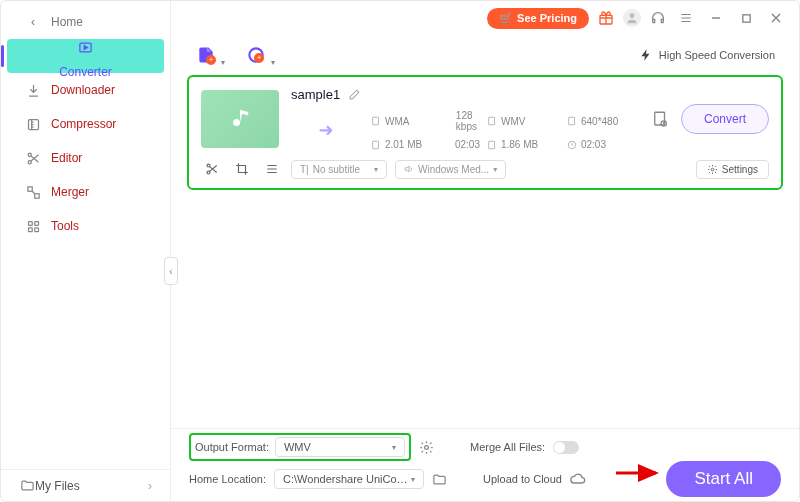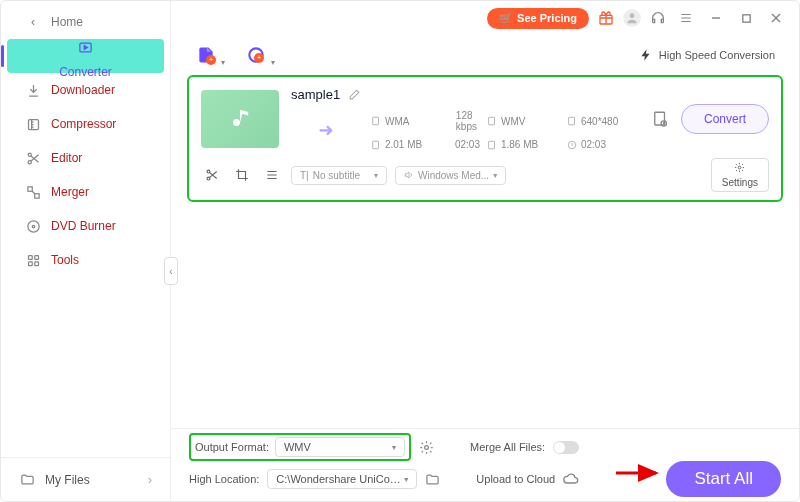--- a/index.html
+++ b/index.html
@@ -14,21 +14,21 @@
 
 
 .sidebar { position: absolute; left: 0; top: 0; bottom: 0; width: 170px; border-right: 1px solid #eee; display: flex; flex-direction: column; }
 .sidebar-scroll { flex: 1; padding-top: 4px; }
 .side-item { height: 34px; display: flex; align-items: center; gap: 10px; padding: 0 18px; color: #b91c1c; font-size: 12px; border-radius: 4px; margin: 0 6px; position: relative; }
 .side-item.back { color: #777; }
 .side-item.active { background: #5eead4; color: #6a4bff; font-weight: 500; flex-direction: column; }
 .side-item.active::before { content: ""; position: absolute; left: -6px; top: 6px; bottom: 6px; width: 3px; background: #6a4bff; border-radius: 2px; }
 .side-icon { width: 16px; height: 16px; display: flex; align-items: center; justify-content: center; flex-shrink: 0; }
 .collapse-btn { position: absolute; right: -8px; top: 256px; width: 14px; height: 28px; background: #fff; border: 1px solid #ddd; border-radius: 4px; display: flex; align-items: center; justify-content: center; color: #888; font-size: 10px; }
-.myfiles { border-top: 1px solid #eee; height: 44px; display: flex; align-items: center; padding: 0 18px; gap: 10px; color: #555; }
+.myfiles { border-top: 1px solid #eee; height: 32px; display: flex; align-items: center; padding: 0 18px; color: #555; }
 .myfiles .chev { margin-left: auto; color: #aaa; }
 
 
 .main { position: absolute; left: 170px; right: 0; top: 34px; bottom: 0; display: flex; flex-direction: column; }
 .toolbar { height: 40px; display: flex; align-items: center; padding: 0 24px; gap: 8px; }
 .add-btn { width: 22px; height: 22px; display: flex; align-items: center; justify-content: center; position: relative; }
 .add-btn .chev { position: absolute; right: -8px; bottom: -1px; font-size: 8px; color: #888; }
 .seg { background: #f3f3f5; border-radius: 16px; padding: 2px; display: flex; margin: 0 auto 0 180px; }
 .seg-item { padding: 5px 18px; border-radius: 14px; font-size: 11px; color: #888; }
 .seg-item.on { background: #fff; color: #333; box-shadow: 0 1px 2px rgba(0,0,0,.08); }
@@ -44,21 +44,21 @@
 .meta-cell { display: flex; align-items: center; gap: 4px; }
 .arrow-col { grid-row: 1 / 3; display: flex; align-items: center; justify-content: center; color: #b8a5ff; font-size: 18px; }
 .card-actions { display: flex; align-items: center; gap: 10px; }
 .convert-btn { border: 1px solid #b8a5ff; color: #6a4bff; background: #f8f5ff; border-radius: 16px; padding: 7px 22px; font-size: 12px; }
 .doc-icon { width: 22px; height: 22px; color: #888; display: flex; align-items: center; justify-content: center; }
 
 .card-bottom { display: flex; align-items: center; gap: 8px; margin-top: 8px; }
 .tool-icon { width: 22px; height: 22px; display: flex; align-items: center; justify-content: center; color: #666; }
 .dd { border: 1px solid #ddd; border-radius: 4px; padding: 3px 8px; font-size: 10px; color: #999; display: flex; align-items: center; gap: 4px; min-width: 96px; }
 .dd .chev { margin-left: auto; font-size: 8px; }
-.settings-btn { margin-left: auto; border: 1px solid #ddd; border-radius: 4px; padding: 3px 10px; font-size: 10px; color: #555; display: flex; align-items: center; gap: 4px; flex-direction: column; }
+.settings-btn { margin-left: auto; border: 1px solid #ddd; border-radius: 4px; padding: 3px 10px; font-size: 10px; color: #555; display: flex; align-items: center; gap: 4px; }
 
 
 .footer { border-top: 1px solid #eee; padding: 4px 18px; }
 .footer-row { display: flex; align-items: center; gap: 8px; font-size: 11px; color: #555; min-height: 26px; }
 .of-wrap { display: flex; align-items: center; gap: 6px; border: 2px solid #18c125; border-radius: 4px; padding: 2px 4px; }
 .fmt-dd { border: 1px solid #ddd; border-radius: 4px; padding: 3px 8px; width: 130px; display: flex; align-items: center; font-size: 11px; }
 .fmt-dd .chev { margin-left: auto; font-size: 8px; color: #888; }
 .toggle { width: 26px; height: 13px; background: #ddd; border-radius: 8px; position: relative; }
 .toggle::after { content: ""; position: absolute; width: 11px; height: 11px; background: #fff; border-radius: 50%; top: 1px; left: 1px; }
 .start-all { background: #8666ff; color: #fff; border-radius: 18px; padding: 8px 28px; font-size: 17px; font-weight: 500; }
@@ -157,29 +157,20 @@
     </div>
     <div class="side-item">
       <span class="side-icon">
           <svg width="15" height="15" viewBox="0 0 24 24" fill="none" stroke="#888" stroke-width="2">
             <rect x="3" y="3" width="7" height="7"></rect>
             <rect x="14" y="14" width="7" height="7"></rect>
             <path d="M10 10l4 4"></path>
           </svg>
         </span>
       <span>Merger</span>
-    </div>
-    <div class="side-item">
-      <span class="side-icon">
-          <svg width="15" height="15" viewBox="0 0 24 24" fill="none" stroke="#888" stroke-width="2">
-            <circle cx="12" cy="12" r="9"></circle>
-            <circle cx="12" cy="12" r="2"></circle>
-          </svg>
-        </span>
-      <span>DVD Burner</span>
     </div>
     <div class="side-item">
       <span class="side-icon">
           <svg width="15" height="15" viewBox="0 0 24 24" fill="none" stroke="#888" stroke-width="2">
             <rect x="4" y="4" width="6" height="6" rx="1"></rect>
             <rect x="14" y="4" width="6" height="6" rx="1"></rect>
             <rect x="4" y="14" width="6" height="6" rx="1"></rect>
             <rect x="14" y="14" width="6" height="6" rx="1"></rect>
           </svg>
         </span>
@@ -368,21 +359,21 @@
             <circle cx="12" cy="12" r="3"></circle>
             <path d="M12 2v3M12 19v3M4.2 4.2l2.1 2.1M17.7 17.7l2.1 2.1M2 12h3M19 12h3M4.2 19.8l2.1-2.1M17.7 6.3l2.1-2.1"></path>
           </svg>
         </span>
       <div style="width:20px"></div>
       <span>Merge All Files:</span>
       <div class="toggle"></div>
       <div style="flex:1"></div>
     </div>
     <div class="footer-row">
-      <span>High Location:</span>
+      <span>Home Location:</span>
       <div class="fmt-dd" style="width:150px">
         <span style="white-space:nowrap;overflow:hidden;text-overflow:ellipsis">C:\Wondershare UniConverter</span>
         <span class="chev">▾</span>
       </div>
       <span style="color:#888">
           <svg width="15" height="15" viewBox="0 0 24 24" fill="none" stroke="currentColor" stroke-width="2">
             <path d="M3 7a2 2 0 012-2h4l2 2h8a2 2 0 012 2v8a2 2 0 01-2 2H5a2 2 0 01-2-2V7z"></path>
           </svg>
         </span>
       <div style="width:20px"></div>

